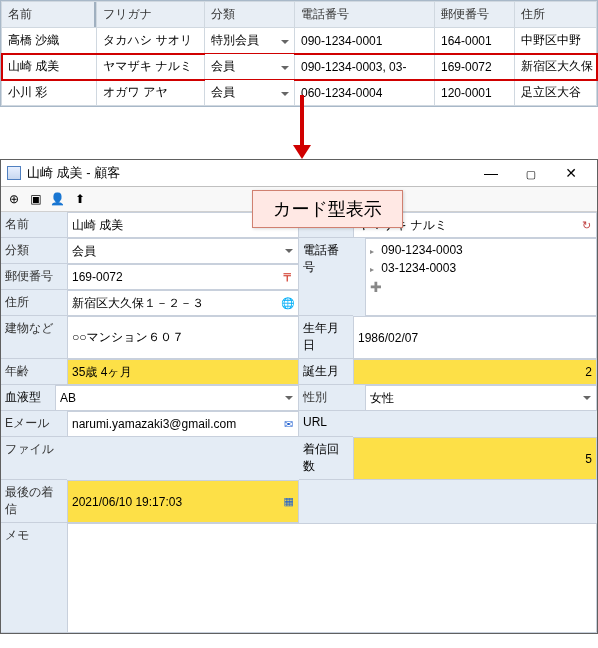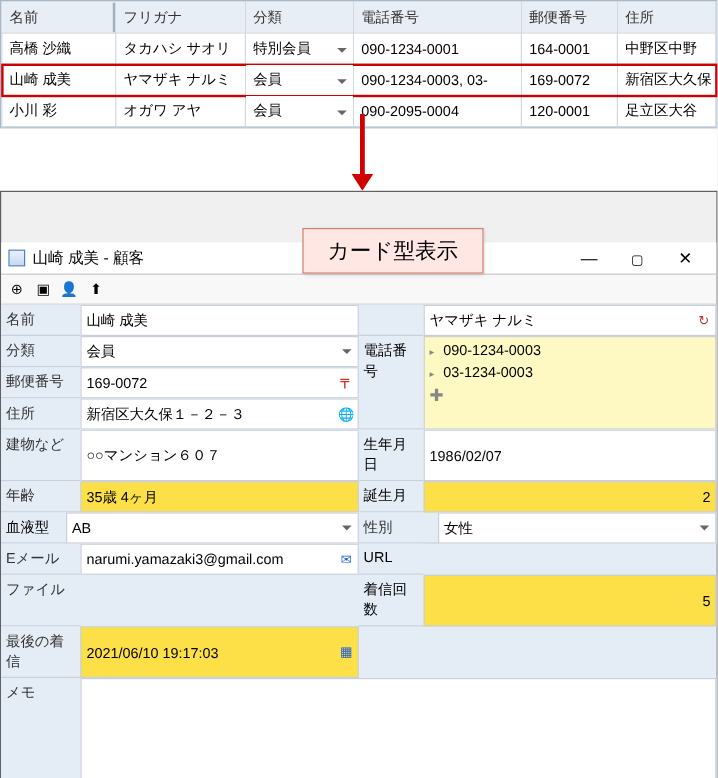--- a/index.html
+++ b/index.html
@@ -19,21 +19,21 @@
     .grid-wrap tr.highlight { position: relative; }
     
     
     .arrow-zone { height: 60px; position: relative; }
     .arrow-line { position: absolute; left: 300px; top: -12px; width: 4px; height: 55px; background: #d00000; }
     .arrow-head { position: absolute; left: 293px; top: 38px; width: 0; height: 0; border: 9px solid transparent; border-top: 14px solid #d00000; }
     .callout { position: absolute; left: 250px; top: 30px; background: #ffe8e4; border: 1px solid #d08070; padding: 6px 20px; font-size: 18px; box-shadow: 1px 1px 3px rgba(0,0,0,0.15); z-index: 5; }
     
     
     .card-window { border: 1px solid #606060; background: #f0f0f0; margin-top: -8px; position: relative; }
-    .titlebar { display: flex; align-items: center; padding: 4px 6px; background: #fff; border-bottom: 1px solid #c0c0c0; margin-top: 42px; }
+    .titlebar { display: flex; align-items: center; padding: 4px 6px; background: #fff; border-bottom: 1px solid #c0c0c0; }
     .titlebar .ticon { width: 14px; height: 14px; border: 1px solid #5080c0; margin-right: 6px; background: linear-gradient(#e8f0ff,#c8d8f0); }
     .titlebar .ttl { flex: 1; font-size: 13px; }
     .titlebar .wbtn { width: 40px; text-align: center; font-size: 14px; font-family: sans-serif; cursor: default; }
     .wbtn.min::before { content: "—"; }
     .wbtn.max::before { content: "▢"; font-size: 11px; }
     .wbtn.close::before { content: "✕"; }
     
     .toolbar { display: flex; gap: 4px; padding: 3px 4px; background: #f8f8f8; border-bottom: 1px solid #d0d0d0; }
     .tbtn { width: 18px; height: 18px; display: flex; align-items: center; justify-content: center; font-size: 12px; }
     
@@ -41,21 +41,21 @@
     .row { display: flex; width: 100%; }
     .half { width: 50%; display: flex; }
     .lbl { width: 66px; padding: 4px 4px; font-size: 12px; background: #e4ecf5; color: #333; border-bottom: 1px solid #c8d0dc; }
     .lbl2 { width: 54px; padding: 4px 4px; font-size: 12px; background: #e4ecf5; border-bottom: 1px solid #c8d0dc; }
     .fld { flex: 1; padding: 2px; background: #fff; border: 1px solid #c8d0dc; display: flex; align-items: center; position: relative; min-height: 22px; }
     .fld input, .fld span.val { border: none; outline: none; font-size: 12px; width: 100%; padding: 1px 2px; background: transparent; }
     .fld.ro { background: #fde047; }
     .icon-r { width: 16px; height: 16px; margin-left: 2px; display: flex; align-items: center; justify-content: center; font-size: 11px; }
     .dd-btn { width: 14px; height: 16px; display: flex; align-items: center; justify-content: center; }
     .dd-btn::after { content: ""; border: 4px solid transparent; border-top-color: #666; margin-top: 3px; }
-    .phone-list { flex: 1; background: #fef9c3; border: 1px solid #c8d0dc; padding: 2px 4px; font-size: 12px; min-height: 54px; }
+    .phone-list { flex: 1; background: #ffffff; border: 1px solid #c8d0dc; padding: 2px 4px; font-size: 12px; min-height: 54px; margin-left: 12px; }
     .phone-list div { padding: 2px 0; }
     .phone-list .tri { display: inline-block; width: 8px; color: #888; font-size: 8px; }
     .phone-list .add { color: #888; font-size: 14px; }
     .memo { flex: 1; background: #fff; border: 1px solid #c8d0dc; min-height: 110px; }
     .right-num { text-align: right; padding-right: 6px; }
     .icon-sync { color: #c04040; }
     .icon-post { color: #d03020; font-weight: bold; }
     .icon-globe { color: #2060c0; }
     .icon-mail { color: #2060d0; }
     .icon-win { color: #2090e0; }
@@ -99,21 +99,21 @@
           <td>ヤマザキ ナルミ</td>
           <td class="dd-cell">会員</td>
           <td>090-1234-0003, 03-</td>
           <td>169-0072</td>
           <td>新宿区大久保</td>
         </tr>
         <tr>
           <td>小川 彩</td>
           <td>オガワ アヤ</td>
           <td class="dd-cell">会員</td>
-          <td>090-2095-0004</td>
+          <td>060-1234-0004</td>
           <td>120-0001</td>
           <td>足立区大谷</td>
         </tr>
       </tbody>
   </table>
 </div>
 
 <div class="arrow-zone">
   <div class="arrow-line"></div>
   <div class="arrow-head"></div>

